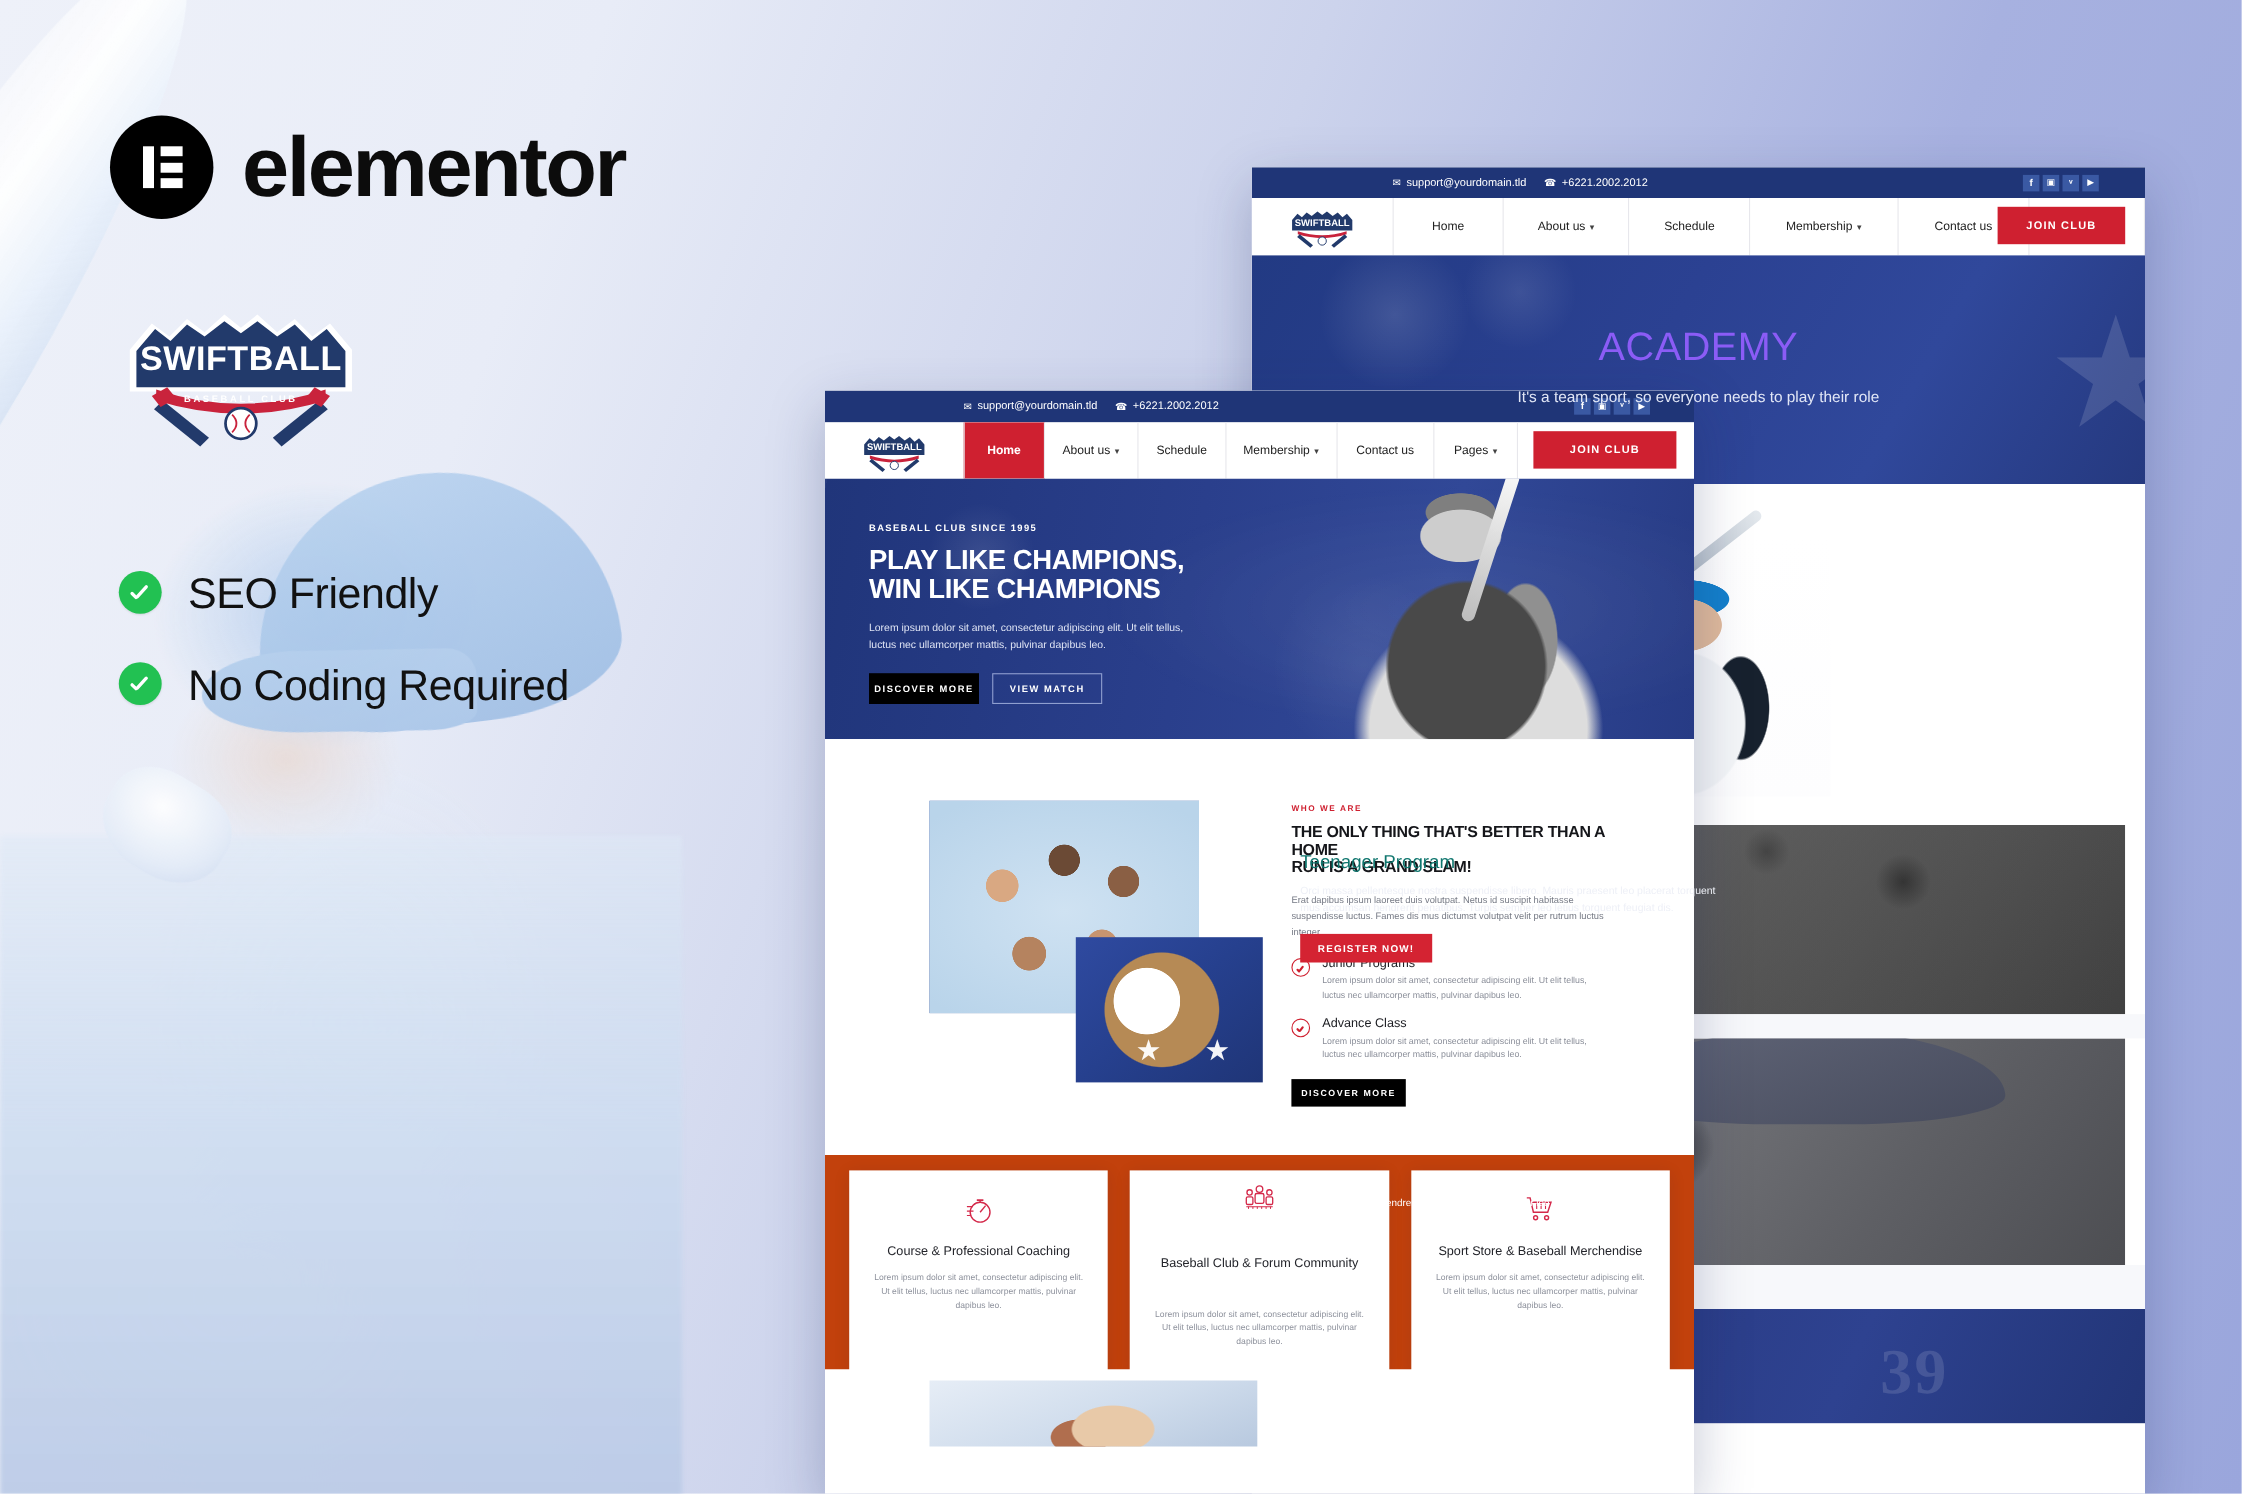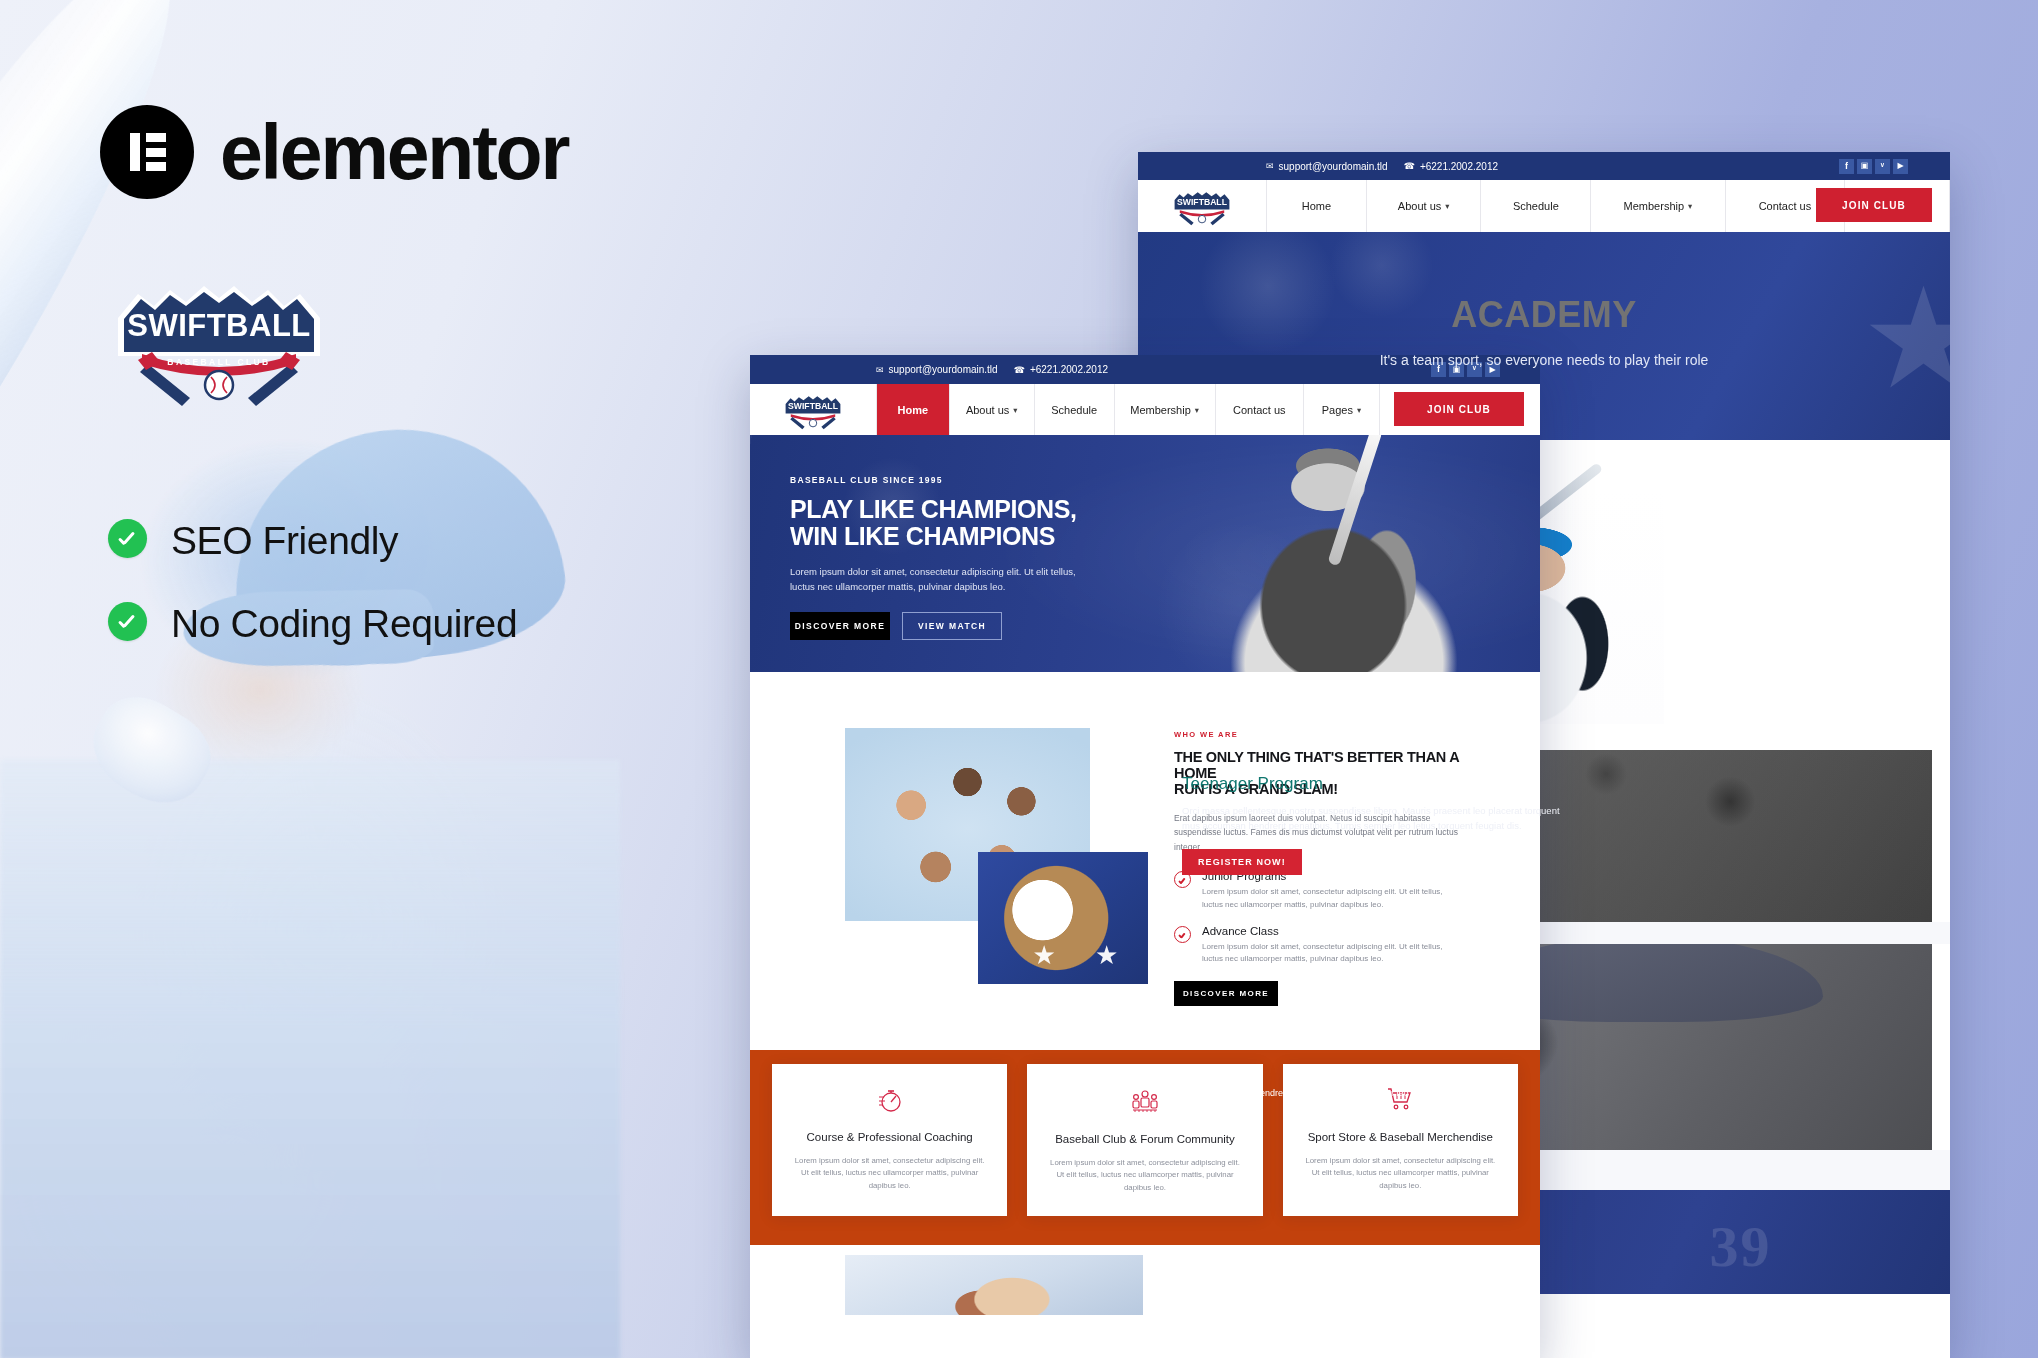--- a/index.html
+++ b/index.html
@@ -247,21 +247,21 @@
     background:
       radial-gradient(circle 95px at 16% 26%, rgba(255,255,255,.13), rgba(255,255,255,0) 72%),
       radial-gradient(circle 72px at 30% 16%, rgba(255,255,255,.10), rgba(255,255,255,0) 72%),
       linear-gradient(120deg,#223a83 0%,#2b4192 45%,#30489b 72%,#25397f 100%);
   }
   .academy-star {
     position:absolute; right:11%; top:18%;
     width:0; height:0; opacity:.13;
     color:#fff; font-size:140px; line-height:1;
   }
-  .academy-title { color:#737373; font-weight:700; text-align:center; letter-spacing:.5px; }
+  .academy-title { color:#8b5cf6; font-weight:400; text-align:center; letter-spacing:.5px; }
   .academy-sub { color:#e2e7f6; text-align:center; line-height:1.55; }
 
   .prog-card { position:relative; overflow:hidden; }
   .prog-photo {
     position:absolute; inset:0;
     background:linear-gradient(130deg,#8e93a8 0%,#6e7388 35%,#55596c 70%,#3d4154 100%);
     filter:grayscale(1);
   }
   .prog-photo:after{
     content:""; position:absolute; inset:0;
@@ -607,21 +607,21 @@
             <path d="M16 18 L21 12"></path>
             <path d="M13 7 h6" stroke-width="1.6"></path>
             <path d="M16 7 v2"></path>
             <path d="M4 13 h5 M4 17 h6 M4 21 h4" stroke-width="1.1"></path>
           </svg>
         </div>
         <div class="card-title" style="font-size:11.5px; margin-bottom:9px;">Course &amp; Professional Coaching</div>
         <div class="card-para" style="font-size:7.8px;">Lorem ipsum dolor sit amet, consectetur adipiscing elit. Ut elit tellus, luctus nec ullamcorper mattis, pulvinar dapibus leo.</div>
       </div>
 
-      <div class="card" style="flex:1; padding:22px 18px 22px;">
+      <div class="card" style="flex:1; padding:9px 18px 22px;gap:22px;">
         <div class="card-icon" style="margin-bottom:12px;">
           <svg width="30" height="30" viewBox="0 0 30 30" fill="none" stroke="#d4294a" stroke-width="1.2">
             <circle cx="15" cy="8" r="3"></circle>
               <rect x="11" y="12" width="8" height="9" rx="1.6"></rect>
             <circle cx="6" cy="11" r="2.4"></circle>
               <rect x="3" y="15" width="6" height="7" rx="1.4"></rect>
             <circle cx="24" cy="11" r="2.4"></circle>
               <rect x="21" y="15" width="6" height="7" rx="1.4"></rect>
             <path d="M3 24 h24" stroke-width="1"></path>
             <path d="M5 24 v2 M9 24 v2 M13 24 v2 M17 24 v2 M21 24 v2 M25 24 v2" stroke-width=".9"></path>

